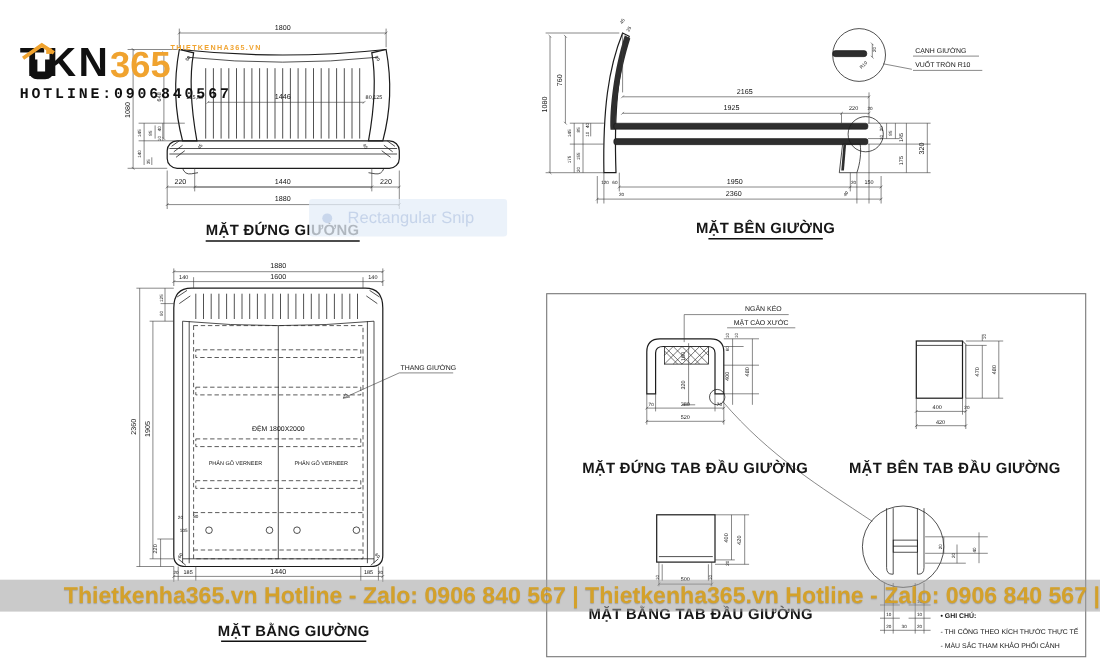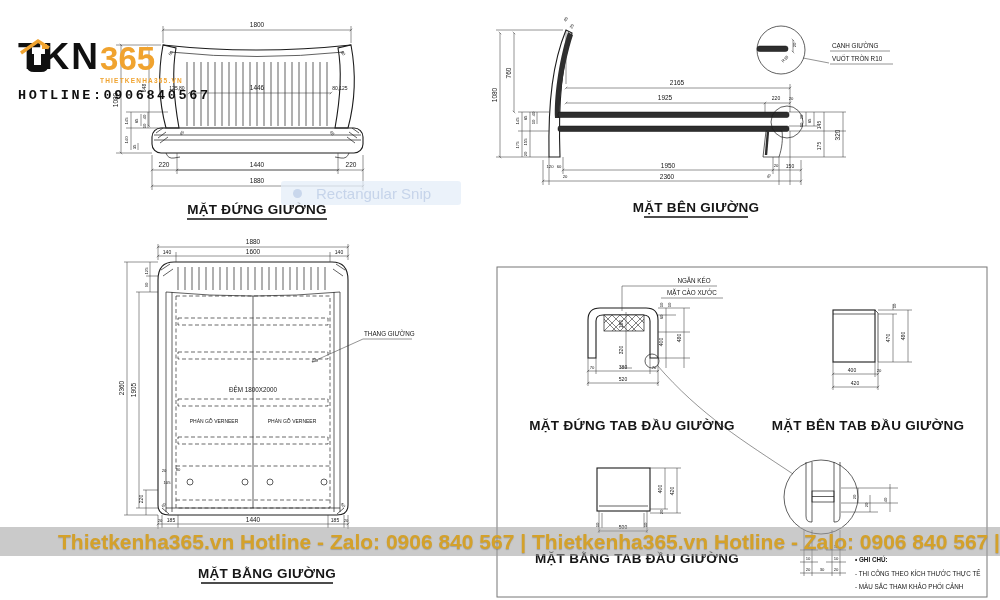--- a/index.html
+++ b/index.html
@@ -15,31 +15,31 @@
   .ol{fill:none;stroke:#1c1c1c;stroke-width:1.1;}
   .thin{fill:none;stroke:#1c1c1c;stroke-width:.7;}
   .dim{fill:none;stroke:#3a3a3a;stroke-width:.55;}
   .dash{fill:none;stroke:#2a2a2a;stroke-width:.7;stroke-dasharray:4 2.5;}
   .dark{fill:#2e2e2e;stroke:#111;stroke-width:.5;}
   
   .logo{position:absolute;left:18px;top:38px;z-index:6;}
   .logo-row{display:flex;align-items:flex-start;}
   .logo-tkn{font-size:37px;font-weight:900;color:#101010;letter-spacing:2px;line-height:1;}
   .logo-365{font-size:33px;font-weight:900;color:#F0A32F;line-height:1;margin-top:4px;}
-  .logo-col{display:flex;flex-direction:column;}
+  .logo-col{display:flex;}
   .logo-site{font-size:6.5px;font-weight:bold;color:#F0A32F;letter-spacing:1.2px;margin-top:2px;}
   .logo-hot{font-size:13.5px;font-weight:900;color:#101010;letter-spacing:2.6px;margin-top:4px;font-family:Liberation Mono, monospace;}
   .house{margin:0 1px;}
   
   .wm{position:absolute;left:0;top:527px;width:1000px;height:29px;z-index:5;
       background:rgba(158,158,158,.55);display:flex;align-items:center;overflow:hidden;}
   .wm span{white-space:nowrap;font-size:21px;font-weight:bold;color:#D4A12A;padding-left:58px;
       text-shadow:0 1px 1px rgba(90,90,90,.35);}
   
-  .snip{position:absolute;left:281px;top:181px;width:180px;height:24px;z-index:4;
+  .snip{position:absolute;left:281px;top:181px;width:180px;height:34px;z-index:4;
       background:rgba(228,237,248,.75);border-radius:3px;display:flex;align-items:center;}
   .snip-dot{width:9px;height:9px;border-radius:50%;background:#c9d7ec;margin-left:12px;}
   .snip-lb{font-size:15px;color:#c6d4ea;margin-left:14px;}
 </style>
 </head>
 <body>
 
 <div class="stage">
 
 <svg width="1000" height="600" viewBox="0 0 1000 600">

